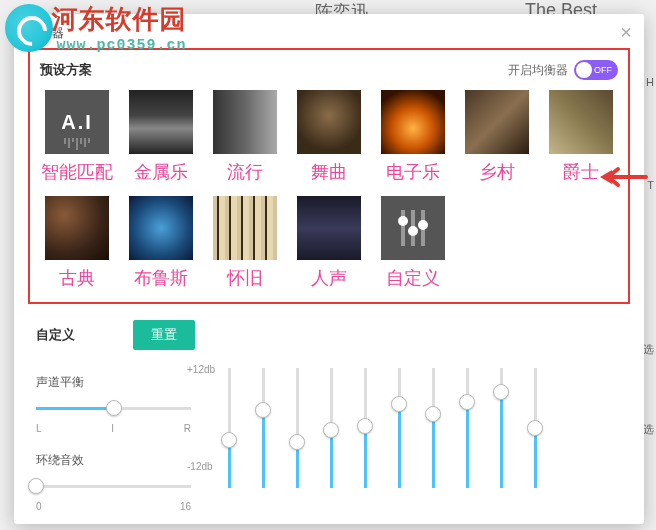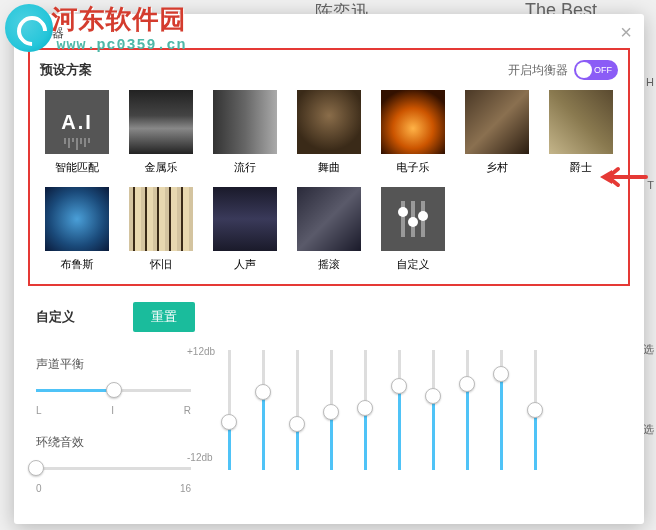--- a/index.html
+++ b/index.html
@@ -157,22 +157,22 @@
   margin: 0 auto 6px;
   display: flex;
   align-items: center;
   justify-content: center;
   font-size: 10px;
   color: #fff;
   position: relative;
   overflow: hidden;
 }
 .preset-label {
-  font-size: 11px;
-  color: #000000;
+  font-size: 18px;
+  color: #ec4899;
 }
 .t-ai { background: #555; }
 .t-ai .ai-text { font-size: 20px; font-weight: bold; letter-spacing: 2px; }
 .t-ai .bars { position: absolute; bottom: 4px; left: 0; right: 0; display: flex; justify-content: center; gap: 2px; }
 .t-ai .bars span { width: 2px; background: #888; }
 .t-metal { background: linear-gradient(#222 0%, #444 40%, #888 60%, #222 100%); }
 .t-pop { background: linear-gradient(to right, #333 0%, #666 50%, #aaa 100%); }
 .t-dance { background: radial-gradient(circle at 50% 40%, #8a6d4a 0%, #3a2a18 70%); }
 .t-elec { background: radial-gradient(circle at 50% 60%, #ffb347 0%, #cc5500 40%, #331100 80%); }
 .t-country { background: linear-gradient(135deg, #4a3826 0%, #8a7050 50%, #2a1c10 100%); }
@@ -275,21 +275,21 @@
   padding-top: 4px;
   text-decoration: underline;
 }
 .db-label {
   position: absolute;
   left: -34px;
   font-size: 10px;
   color: #999;
 }
 .db-top { top: 0; }
-.db-bot { top: 106px; }
+.db-bot { top: 97px; }
 .v-slider {
   width: 16px;
   height: 120px;
   position: relative;
 }
 .v-track {
   position: absolute;
   left: 7px;
   top: 0;
   bottom: 0;
@@ -393,34 +393,34 @@
         </div>
         <div class="preset-item">
           <div class="preset-thumb t-country"></div>
           <div class="preset-label">乡村</div>
         </div>
         <div class="preset-item">
           <div class="preset-thumb t-jazz"></div>
           <div class="preset-label">爵士</div>
         </div>
         <div class="preset-item">
+          <div class="preset-thumb t-classic"></div>
+          <div class="preset-label">古典</div>
+        </div>
+        <div class="preset-item">
           <div class="preset-thumb t-blues"></div>
           <div class="preset-label">布鲁斯</div>
         </div>
         <div class="preset-item">
           <div class="preset-thumb t-oldie"></div>
           <div class="preset-label">怀旧</div>
         </div>
         <div class="preset-item">
           <div class="preset-thumb t-vocal"></div>
           <div class="preset-label">人声</div>
-        </div>
-        <div class="preset-item">
-          <div class="preset-thumb t-rock"></div>
-          <div class="preset-label">摇滚</div>
         </div>
         <div class="preset-item">
           <div class="preset-thumb t-custom">
             <span class="sl"></span>
             <span class="sl"></span>
             <span class="sl"></span>
           </div>
           <div class="preset-label">自定义</div>
         </div>
       </div>

